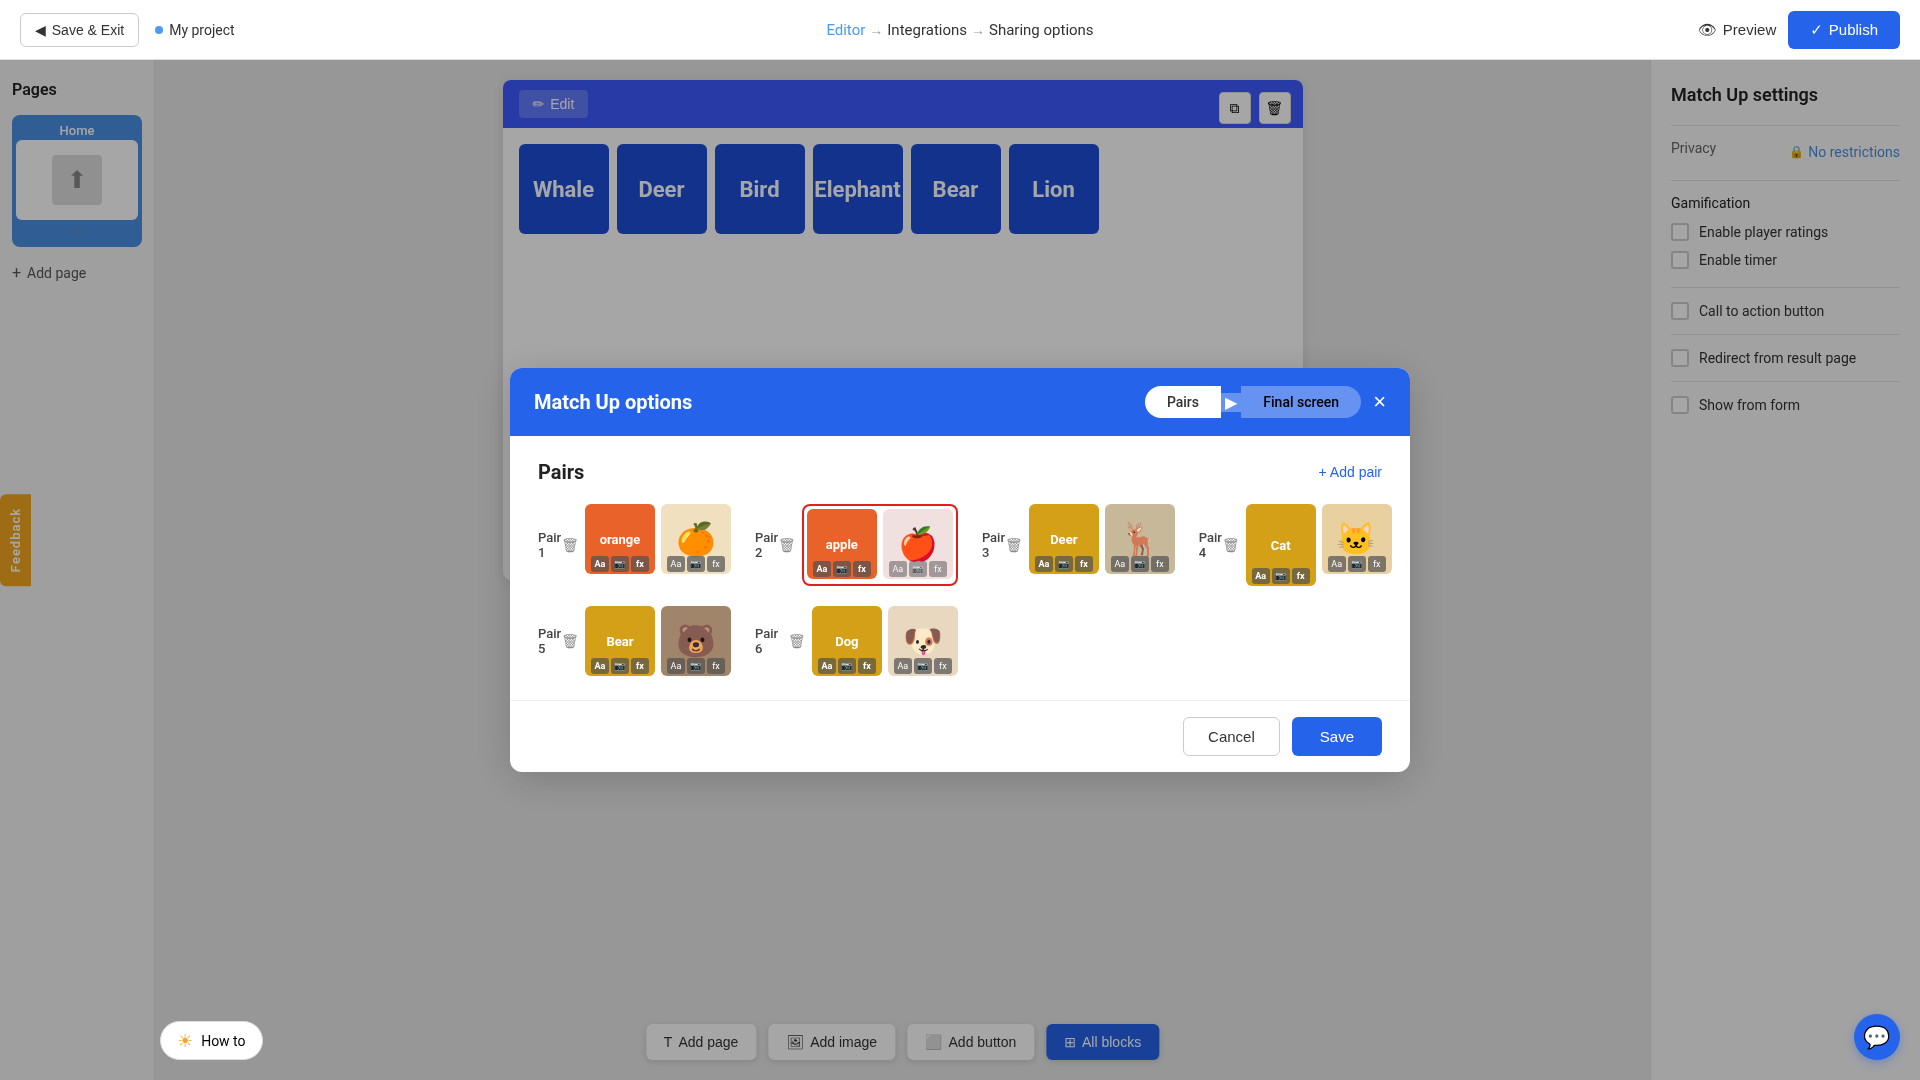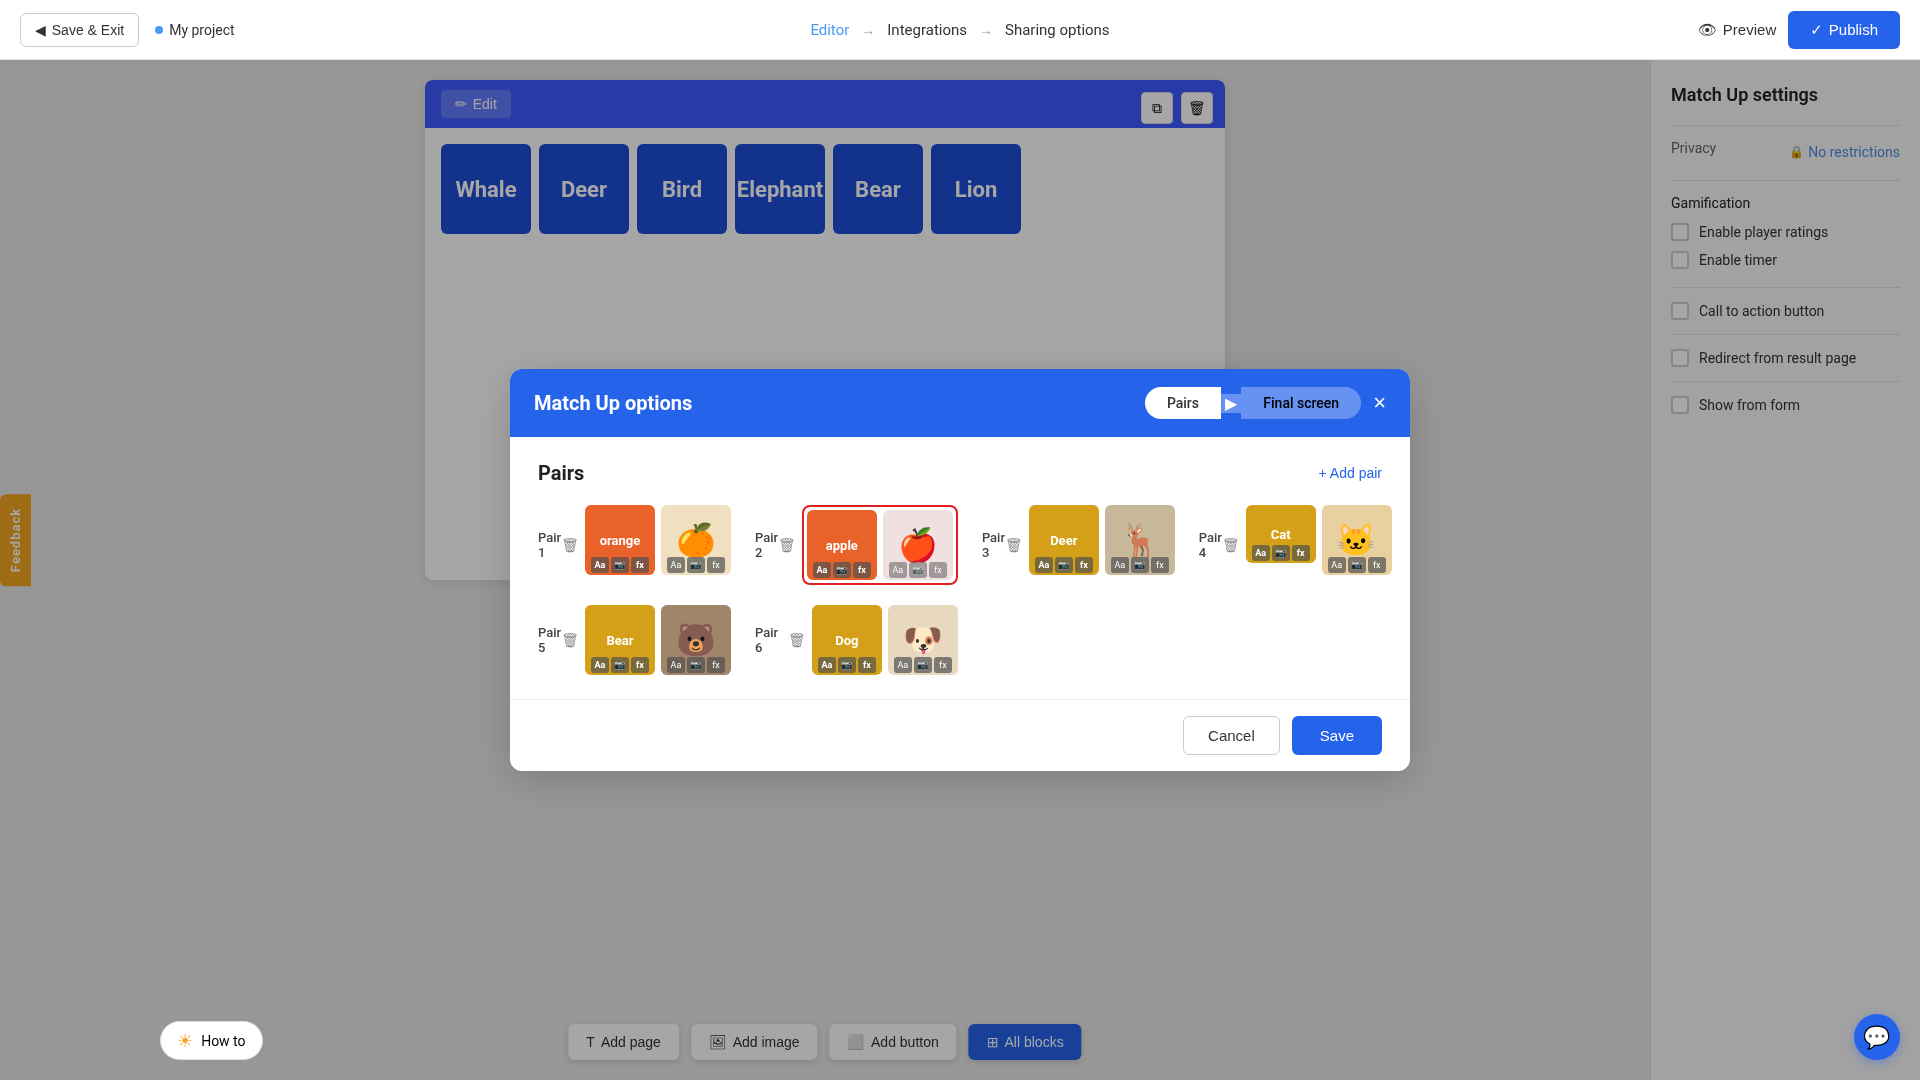--- a/index.html
+++ b/index.html
@@ -3,21 +3,21 @@
   <meta charset="utf-8">
   <style>
     * { box-sizing: border-box; margin: 0; padding: 0; }
     body { font-family: -apple-system, BlinkMacSystemFont, 'Segoe UI', Roboto, sans-serif; background: #f0f0f0; width: 1920px; height: 1080px; overflow: hidden; position: relative; }
 
     
     .topbar { display: flex; align-items: center; height: 60px; background: #fff; border-bottom: 1px solid #e0e0e0; padding: 0 20px; gap: 16px; position: relative; z-index: 10; }
     .btn-save-exit { display: flex; align-items: center; gap: 6px; border: 1px solid #ccc; background: #fff; border-radius: 6px; padding: 8px 14px; font-size: 14px; cursor: pointer; color: #333; }
     .project-name { display: flex; align-items: center; gap: 6px; font-size: 14px; color: #333; }
     .dot { width: 8px; height: 8px; background: #4a9af5; border-radius: 50%; display: inline-block; }
-    .nav-center { display: flex; align-items: center; gap: 12px; position: absolute; left: 50%; transform: translateX(-50%); }
+    .nav-center { display: flex; align-items: center; gap: 4px; position: absolute; left: 50%; transform: translateX(-50%); }
     .nav-link { font-size: 15px; color: #4a9af5; cursor: pointer; }
     .nav-arrow { color: #999; font-size: 14px; }
     .nav-inactive { color: #333; font-size: 15px; }
     .topbar-right { margin-left: auto; display: flex; align-items: center; gap: 12px; }
     .btn-preview { display: flex; align-items: center; gap: 6px; border: none; background: transparent; font-size: 15px; color: #333; cursor: pointer; }
     .btn-publish { display: flex; align-items: center; gap: 6px; background: #2563eb; color: #fff; border: none; border-radius: 6px; padding: 10px 22px; font-size: 15px; cursor: pointer; font-weight: 500; }
 
     
     .main-layout { display: flex; height: calc(1080px - 60px); }
 
@@ -146,20 +146,36 @@
     </button>
     <button class="btn-publish">
       <span>✓</span>
       <span>Publish</span>
     </button>
   </div>
 </div>
 
 <div class="main-layout">
 
+  <div class="left-sidebar">
+    <div class="pages-title">Pages</div>
+    <div class="page-card">
+      <div class="page-card-label">Home</div>
+      <div class="page-card-inner">
+        <div class="page-thumb">
+          <span class="page-thumb-icon">⬆</span>
+        </div>
+      </div>
+      <div class="page-more">···</div>
+    </div>
+    <div class="add-page">
+      <span class="add-page-plus">+</span>
+      <span>Add page</span>
+    </div>
+  </div>
 
   <div class="content-area">
     <div class="editor-canvas">
       <div class="edit-toolbar">
         <button class="edit-btn">
           <span>✏</span>
           <span>Edit</span>
         </button>
       </div>
       <div class="canvas-items">
@@ -347,21 +363,21 @@
             </div>
           </div>
         </div>
 
         <div class="pair-group">
           <div class="pair-header">
             <span>Pair 4</span>
             <span class="trash-icon">🗑</span>
           </div>
           <div class="pair-cards">
-            <div style="background:#d4a017;color:#fff;font-size:13px;font-weight:700;width:70px;height:58px;border-radius:6px;display:flex;flex-direction:column;align-items:center;justify-content:center;position:relative;">
+            <div style="background:#d4a017;color:#fff;font-size:13px;font-weight:700;width:70px;height:82px;border-radius:6px;display:flex;flex-direction:column;align-items:center;justify-content:center;position:relative;">
               <span>Cat</span>
               <div style="position:absolute;bottom:2px;left:50%;transform:translateX(-50%);display:flex;gap:2px;">
                 <div style="background:rgba(80,80,80,0.7);color:#fff;border-radius:3px;width:18px;height:16px;display:flex;align-items:center;justify-content:center;font-size:9px;">Aa</div>
                 <div style="background:rgba(80,80,80,0.7);color:#fff;border-radius:3px;width:18px;height:16px;display:flex;align-items:center;justify-content:center;font-size:9px;">📷</div>
                 <div style="background:rgba(80,80,80,0.7);color:#fff;border-radius:3px;width:18px;height:16px;display:flex;align-items:center;justify-content:center;font-size:9px;">fx</div>
               </div>
             </div>
             <div style="background:#e8d0a0;border-radius:6px;width:70px;height:70px;font-size:32px;display:flex;align-items:center;justify-content:center;position:relative;">
               🐱
               <div style="position:absolute;bottom:2px;left:50%;transform:translateX(-50%);display:flex;gap:2px;">

